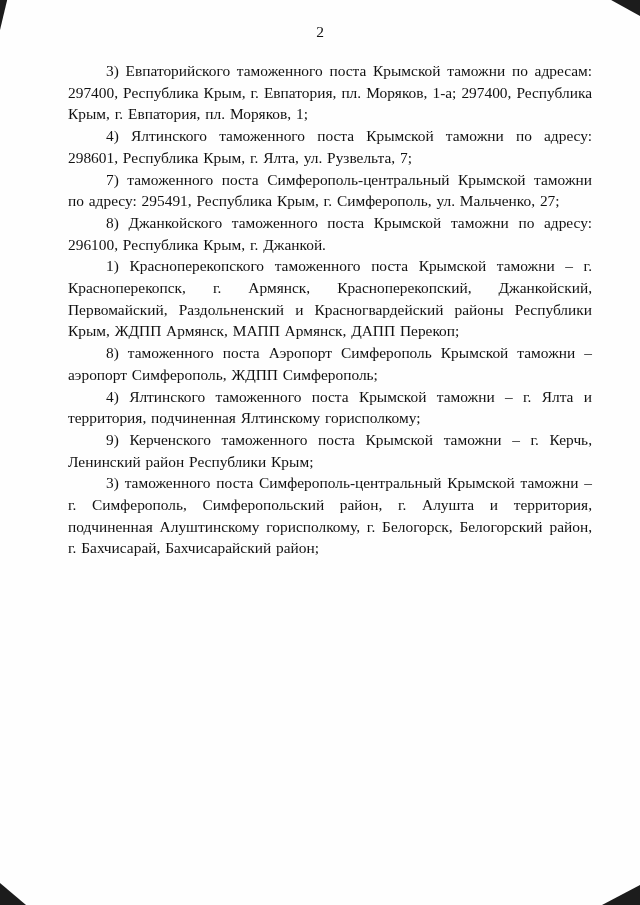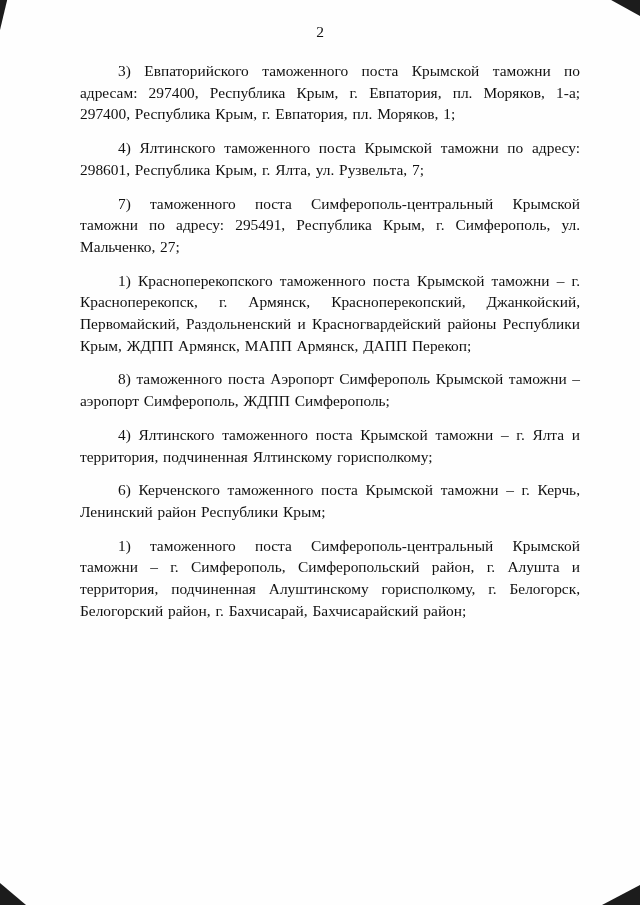--- a/index.html
+++ b/index.html
@@ -47,40 +47,41 @@
     font-size: 15.5px;
     line-height: 16px;
   }
   .content {
     margin: 20px 48px 0 68px; 
     font-size: 15.4px;
     line-height: 21.7px;
     text-align: justify;
   }
   .content p {
-    margin: 12px;
+    margin: 0;
     padding: 0;
     text-indent: 38px;
     word-spacing: 1px;
   }
 </style>
 </head>
 <body>
 
 <div class="page">
   <div class="artifact tl"></div>
   <div class="artifact tr"></div>
   <div class="artifact bl"></div>
   <div class="artifact br"></div>
 
   <div class="page-number">2</div>
 
   <div class="content">
     <p>3) Евпаторийского таможенного поста Крымской таможни по адресам: 297400, Республика Крым, г. Евпатория, пл. Моряков, 1-а; 297400, Республика Крым, г. Евпатория, пл. Моряков, 1;</p>
     <p>4) Ялтинского таможенного поста Крымской таможни по адресу: 298601, Республика Крым, г. Ялта, ул. Рузвельта, 7;</p>
     <p>7) таможенного поста Симферополь-центральный Крымской таможни по адресу: 295491, Республика Крым, г. Симферополь, ул. Мальченко, 27;</p>
+    <p>8) Джанкойского таможенного поста Крымской таможни по адресу: 296100, Республика Крым, г. Джанкой.</p>
     <p>1) Красноперекопского таможенного поста Крымской таможни – г. Красноперекопск, г. Армянск, Красноперекопский, Джанкойский, Первомайский, Раздольненский и Красногвардейский районы Республики Крым, ЖДПП Армянск, МАПП Армянск, ДАПП Перекоп;</p>
     <p>8) таможенного поста Аэропорт Симферополь Крымской таможни – аэропорт Симферополь, ЖДПП Симферополь;</p>
     <p>4) Ялтинского таможенного поста Крымской таможни – г. Ялта и территория, подчиненная Ялтинскому горисполкому;</p>
-    <p>6) Керченского таможенного поста Крымской таможни – г. Керчь, Ленинский район Республики Крым;</p>
-    <p>1) таможенного поста Симферополь-центральный Крымской таможни – г. Симферополь, Симферопольский район, г. Алушта и территория, подчиненная Алуштинскому горисполкому, г. Белогорск, Белогорский район, г. Бахчисарай, Бахчисарайский район;</p>
+    <p>9) Керченского таможенного поста Крымской таможни – г. Керчь, Ленинский район Республики Крым;</p>
+    <p>3) таможенного поста Симферополь-центральный Крымской таможни – г. Симферополь, Симферопольский район, г. Алушта и территория, подчиненная Алуштинскому горисполкому, г. Белогорск, Белогорский район, г. Бахчисарай, Бахчисарайский район;</p>
   </div>
 </div>
 
 </body></html>

